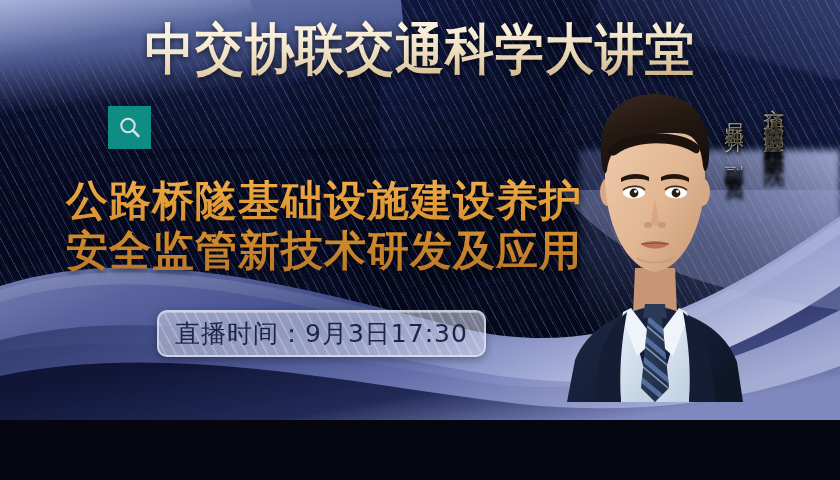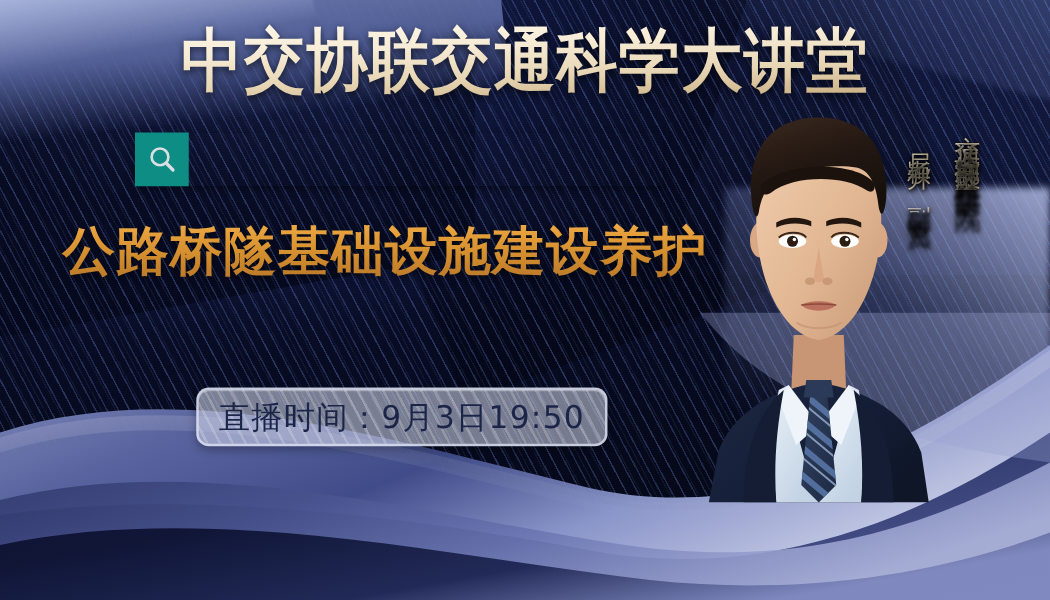--- a/index.html
+++ b/index.html
@@ -2,21 +2,21 @@
 <html lang="zh"><head>
 <meta charset="utf-8">
 <title>Live Lecture Poster</title>
 <style>
   html,body{margin:0;padding:0;background:#05060f;}
   body{
     font-family:"Liberation Sans","DejaVu Sans",sans-serif;
   }
   #poster{
     position:relative;
-    width:840px;height:480px;
+    width:840px;height:420px;
     overflow:hidden;
     background:#6d28d9;
   }
 
   
   .bg-base{
     position:absolute;inset:0;
     background:
       radial-gradient(120% 90% at 18% 8%, #2a3570 0%, #121a44 28%, #080c24 55%, #050816 100%),
       linear-gradient(160deg,#1b2350 0%,#0a0e2a 45%,#05081a 100%);
@@ -141,21 +141,21 @@
     width:43px;background:#0e8d85;
     display:flex;align-items:center;justify-content:center;
   }
   .sub-bar-icon svg{display:block;}
 
   
   .topic{
     position:absolute;left:34px;top:176px;width:548px;
     font-size:42px;line-height:50px;
     font-weight:bold;letter-spacing:1px;
-    text-align:center;
+    text-align:right;
     font-family:"DejaVu Sans","Liberation Sans",sans-serif;
     background:linear-gradient(180deg,#f0ae4a 0%,#e09a36 30%,#cf8a2c 62%,#b8762a 100%);
     -webkit-background-clip:text;background-clip:text;
     color:transparent;-webkit-text-fill-color:transparent;
     filter:drop-shadow(0 2px 3px rgba(0,0,0,.55));
   }
   .topic div{white-space:nowrap;}
 
   
   .time-pill{
@@ -284,24 +284,25 @@
     <div class="sub-bar-icon">
       <svg width="26" height="26" viewBox="0 0 26 26">
         <circle cx="11" cy="10.5" r="6.7" fill="none" stroke="#d9dfe2" stroke-width="2.1"></circle>
         <line x1="15.9" y1="15.4" x2="21.4" y2="21" stroke="#d9dfe2" stroke-width="2.6" stroke-linecap="round"></line>
       </svg>
     </div>
   </div>
 
   <div class="topic">
     <div>公路桥隧基础设施建设养护</div>
+    <div>安全监管新技术研发及应用</div>
   </div>
 
   <div class="time-pill">
-    <span class="time-text">直播时间：9月3日19:50</span>
+    <span class="time-text">直播时间：9月3日17:30</span>
   </div>
 
   <div class="portrait">
     <svg width="180" height="330" viewBox="0 0 180 330">
       <defs>
         <linearGradient id="skin" x1="0" y1="0" x2="1" y2="1">
           <stop offset="0" stop-color="#f0cdae"></stop>
           <stop offset="0.55" stop-color="#e2b793"></stop>
           <stop offset="1" stop-color="#c99a77"></stop>
         </linearGradient>

